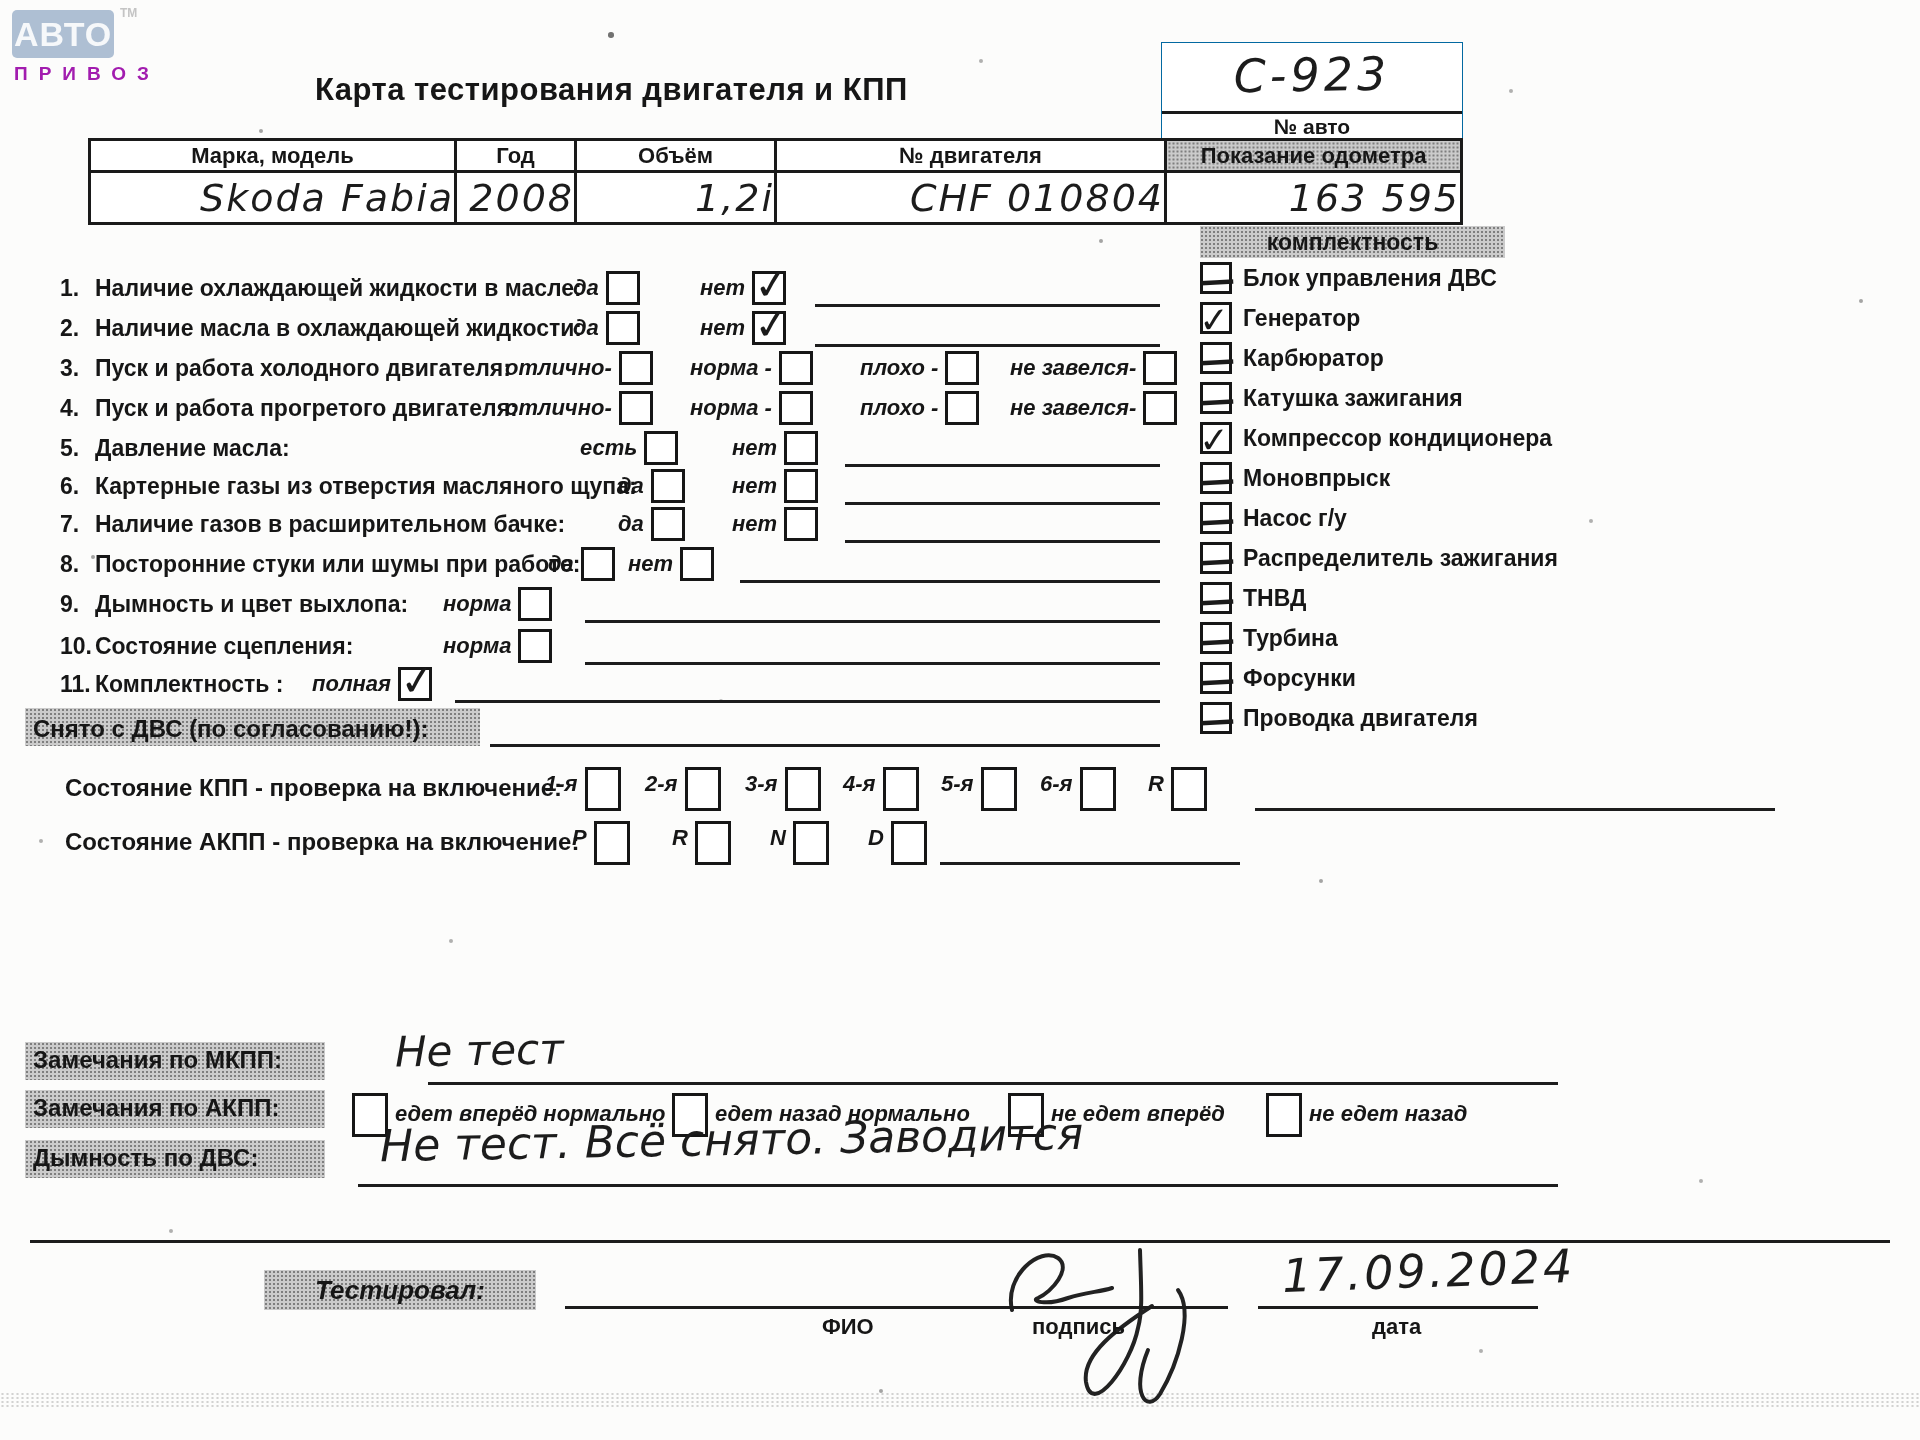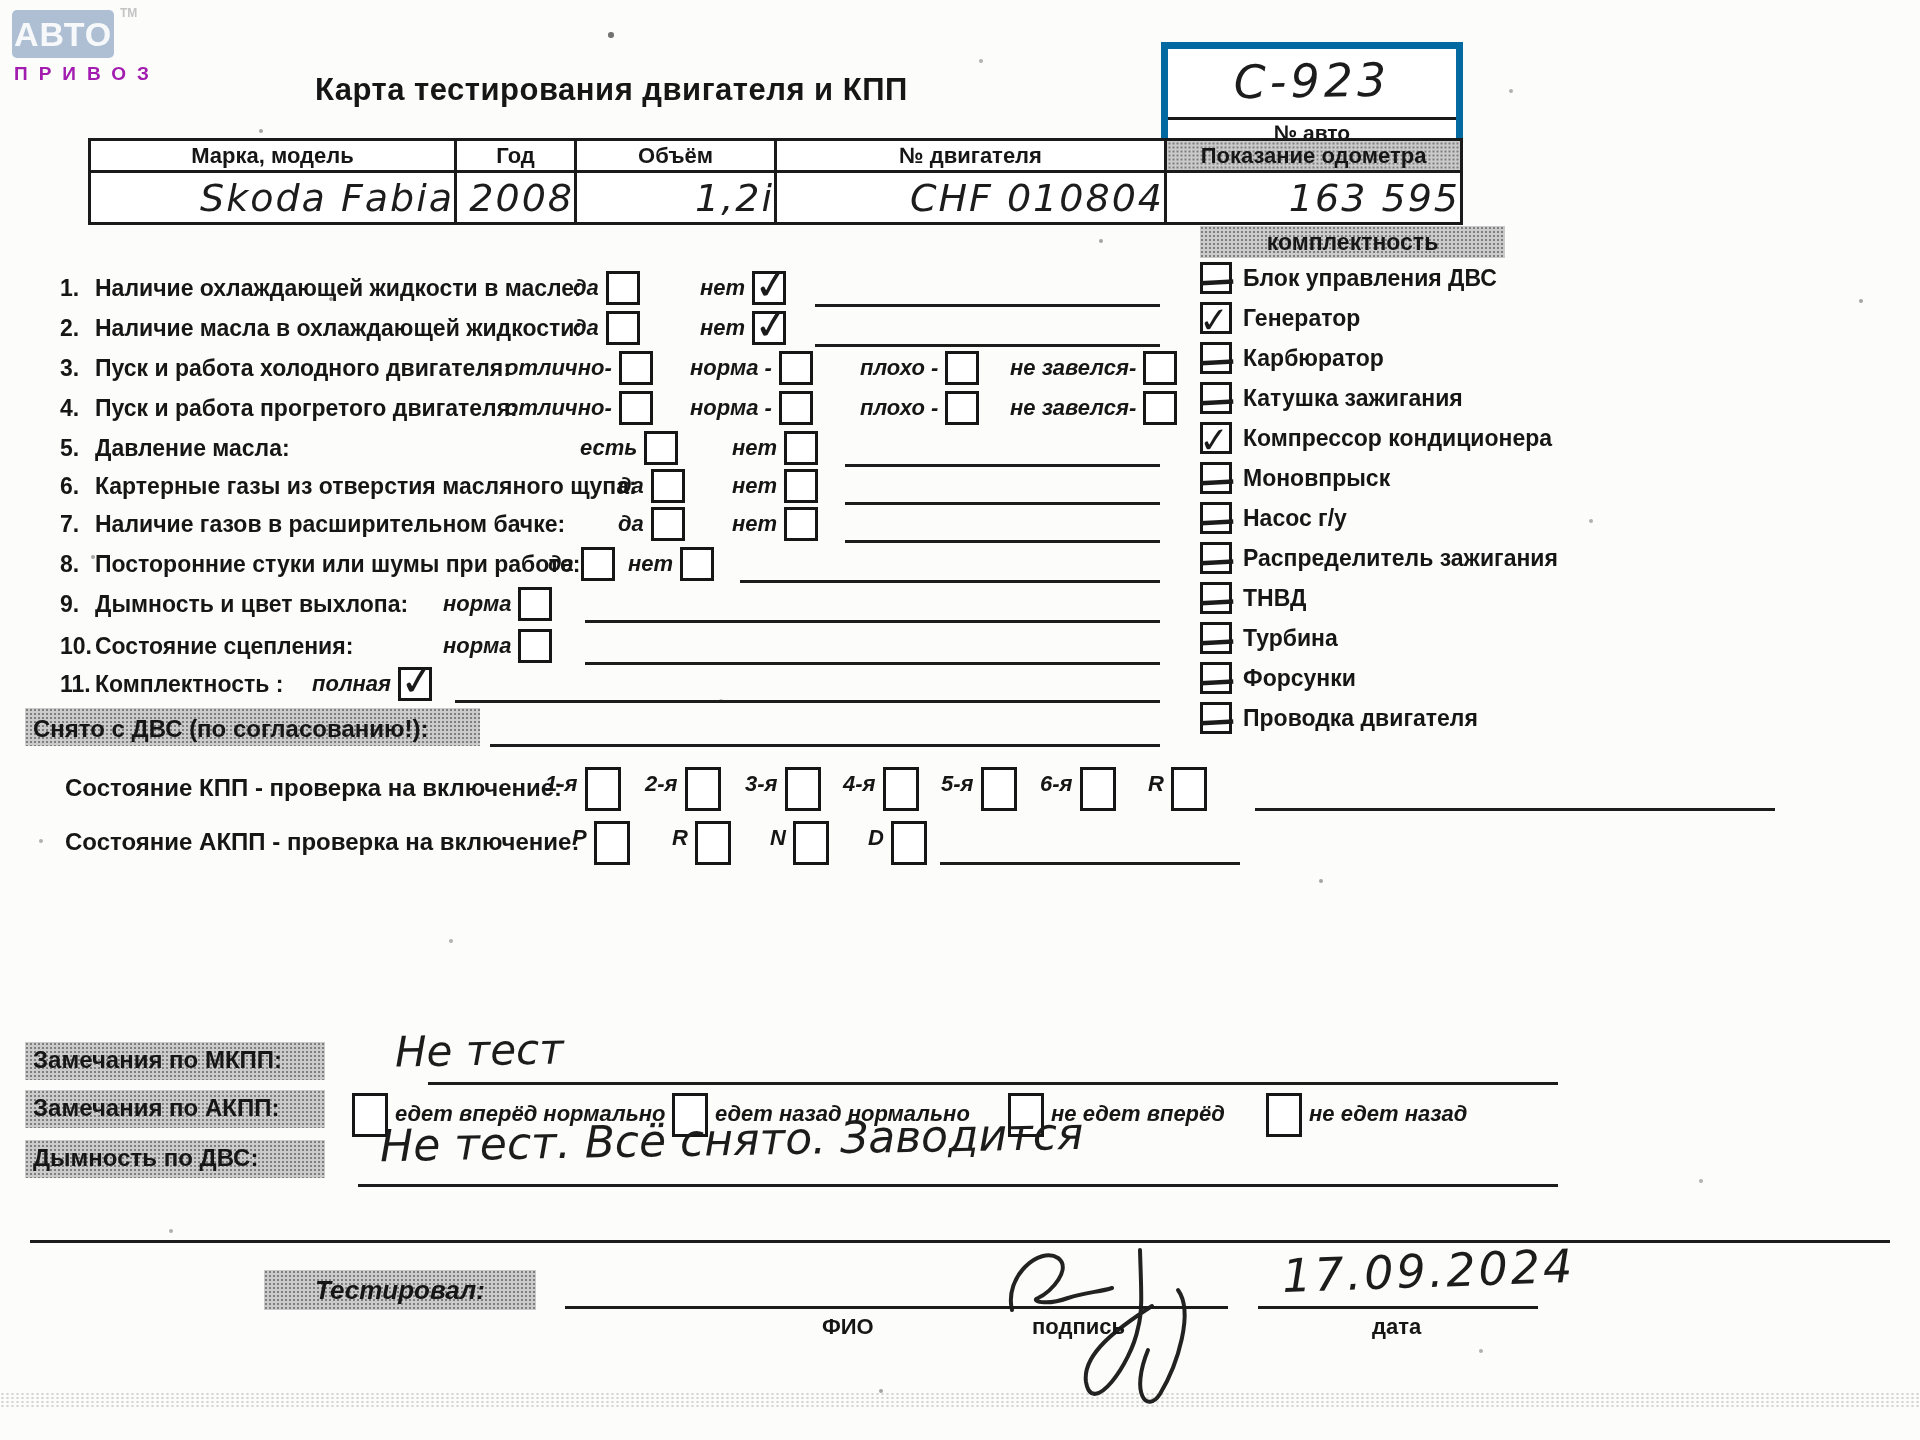--- a/index.html
+++ b/index.html
@@ -35,21 +35,21 @@
     width:102px; height:48px; background:#aebfd3; border-radius:5px;
     color:#f6f8fa; font-weight:700; font-size:34px; text-align:center; line-height:48px;
     letter-spacing:1px;
   }
   .logo-tm { position:absolute; left:108px; top:-4px; color:#c4c4c4; font-size:12px; font-weight:700; }
   .logo-sub { margin-top:5px; color:#a21caf; font-weight:700; font-size:19px; letter-spacing:11px; padding-left:2px; }
 
   .title { left:315px; top:72px; font-size:31px; font-weight:700; letter-spacing:.5px; white-space:nowrap; }
 
   
-  .carbox { left:1161px; top:42px; width:302px; border:7px solid #0369a1; background:#fff; }
+  .carbox { left:1161px; top:42px; width:302px; border:1px solid #0369a1; background:#fff; }
   .carval { height:68px; font-size:46px; text-align:center; line-height:64px; letter-spacing:4px; transform:rotate(-1deg); }
   .carlab { border-top:3px solid #1a1a1a; height:28px; font-weight:700; font-size:21px; text-align:center; line-height:26px; }
 
   
   table.info { border-collapse:collapse; background:#fff; }
   table.info td { border:3px solid #1a1a1a; }
   tr.ihead td { height:32px; font-weight:700; font-size:22px; text-align:center; vertical-align:middle; }
   tr.ivals td { height:52px; font-size:38px; text-align:right; vertical-align:middle; letter-spacing:2px; }
 
   

